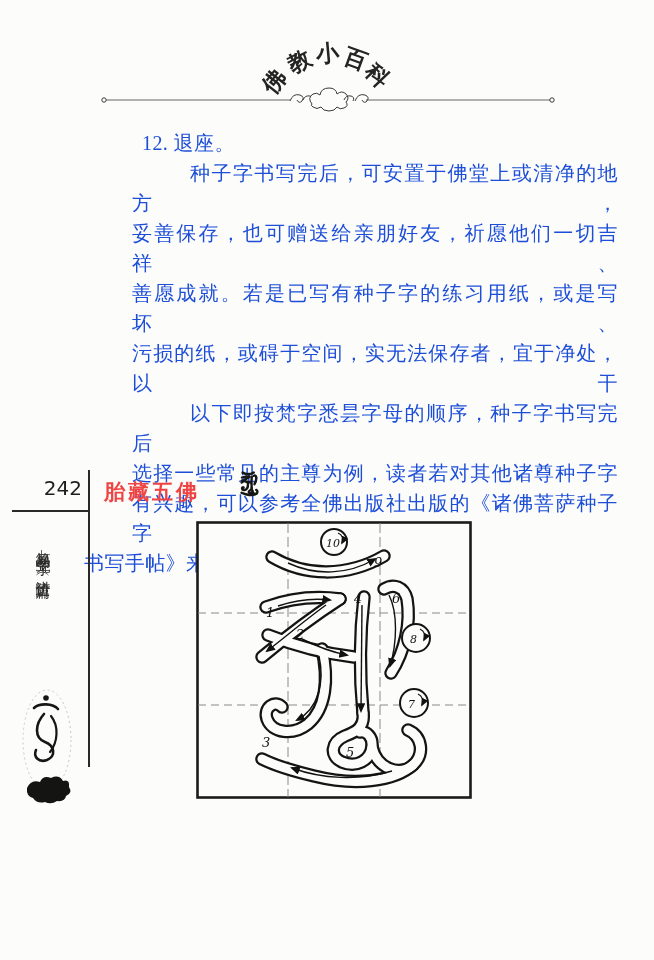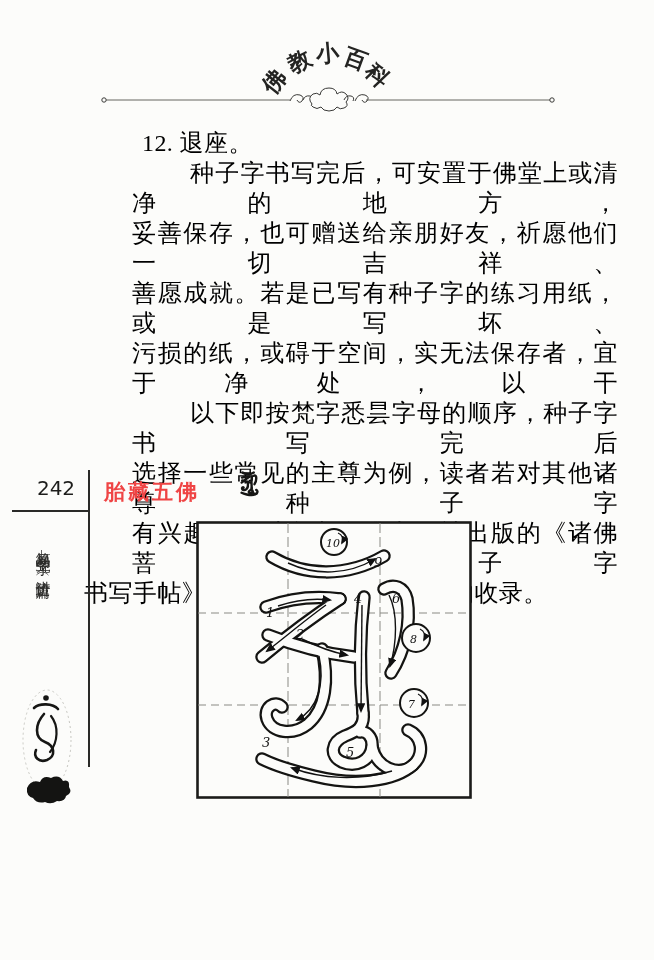--- a/index.html
+++ b/index.html
@@ -6,28 +6,28 @@
   body { background:#e8e8e6; font-family:"Liberation Serif","DejaVu Serif",serif; }
   #page {
     position:relative; width:654px; height:960px; margin:0 auto;
     background:#fcfcfa; color:#1d1d1b; overflow:hidden;
   }
   
   .arc-char { position:absolute; font-size:23px; font-weight:bold; color:#242422; }
   
   #body-text { position:absolute; left:84px; top:128px; width:486px; }
   .tline {
-    font-size:24px; line-height:30px; letter-spacing:0.4px;
-    white-space:nowrap; color:#000000;
+    font-size:20px; line-height:30px; letter-spacing:0.4px;
+    white-space:nowrap; color:#1d4ed8;
   }
   .tline.full { width:486px; text-align:justify; text-align-last:justify; white-space:normal;margin-left:48px; }
   .ind { text-indent:58px; }
   
   #page-number {
-    position:absolute; left:30px; top:476px; width:52px; text-align:center;
+    position:absolute; left:30px; top:476px; width:52px; text-align:right;
     font-family:"DejaVu Sans","Liberation Sans",sans-serif; font-size:20px; color:#1d1d1b;
   }
   #pagenum-rule { position:absolute; left:12px; top:510px; width:77px; height:2px; background:#2a2a28; }
   #margin-vrule { position:absolute; left:88px; top:470px; width:2px; height:297px; background:#2a2a28; }
   #series-title {
     position:absolute; left:33px; top:540px; height:175px;
     writing-mode:vertical-rl; text-orientation:mixed;
     font-size:15px; letter-spacing:2px; color:#2b2b29;
   }
   

